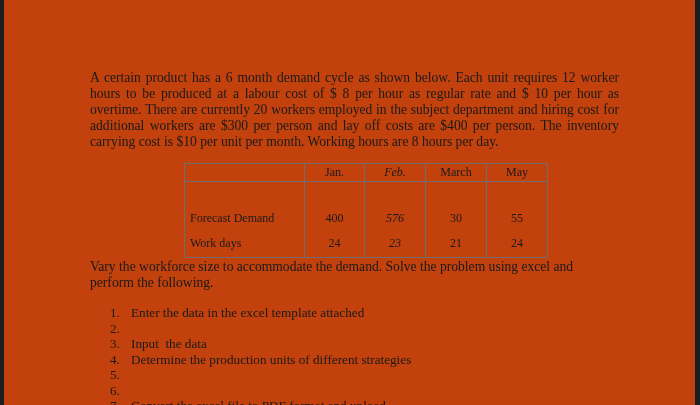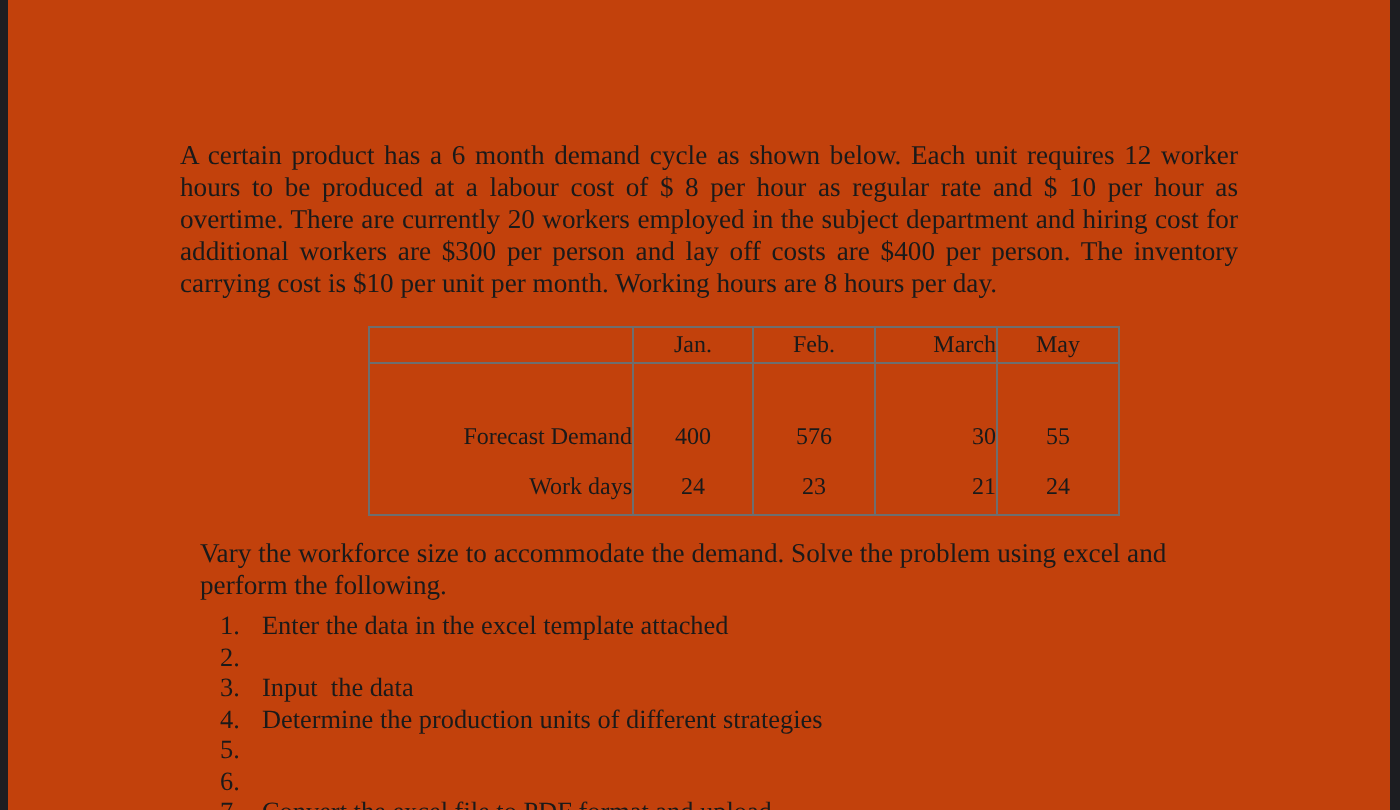--- a/index.html
+++ b/index.html
@@ -56,32 +56,32 @@
       border-top: 1px solid #6e6e6e;
       border-bottom: 1px solid #6e6e6e;
       height: 17px;
     }
     table.demand tr.row-forecast td { height: 44px; vertical-align: bottom; padding-bottom: 4px; }
     table.demand tr.row-work td {
       height: 27px;
       vertical-align: middle;
       border-bottom: 1px solid #6e6e6e;
     }
-    table.demand .c0 { width: 114px; text-align: right; padding-left: 17px; font-family: Liberation Serif, serif; }
+    table.demand .c0 { width: 114px; text-align: left; padding-left: 5px; font-family: Liberation Serif, serif; }
     table.demand .c1 { width: 59px; }
-    table.demand .c2 { width: 60px; }
-    table.demand .c3 { width: 60px; text-align: right; }
+    table.demand .c2 { width: 60px; font-style: italic; }
+    table.demand .c3 { width: 60px; }
     table.demand .c4 { width: 60px; }
     table.demand .c0-head { width: 119px; }
     .instruction {
       position: absolute;
       left: 86px;
       top: 259px;
       width: 529px;
-      margin: 10px;
+      margin: 0;
       font-size: 13.6px;
       line-height: 16px;
     }
     ol.tasks {
       position: absolute;
       left: 106px;
       top: 305px;
       margin: 0;
       padding: 0;
       list-style: none;

